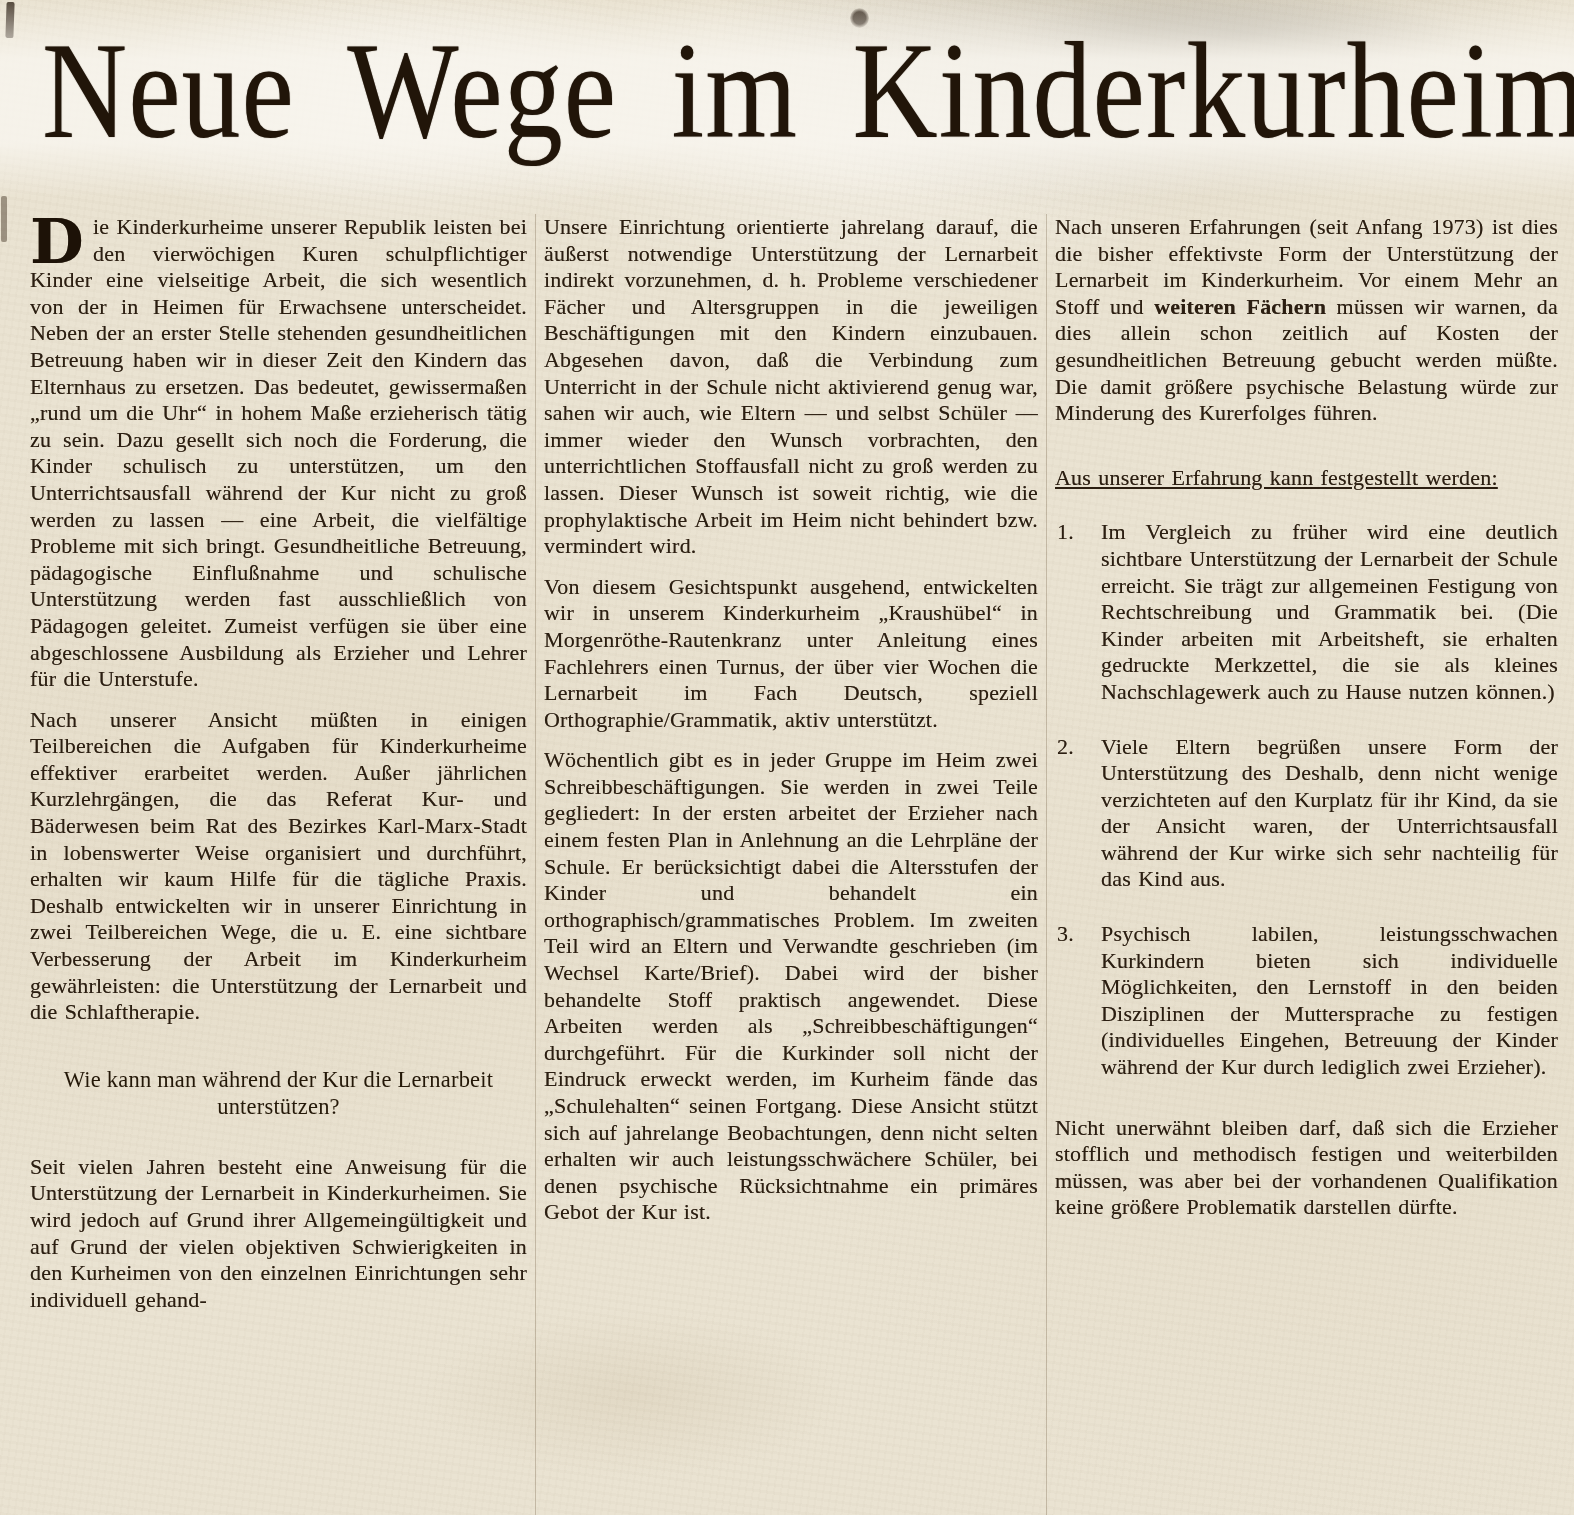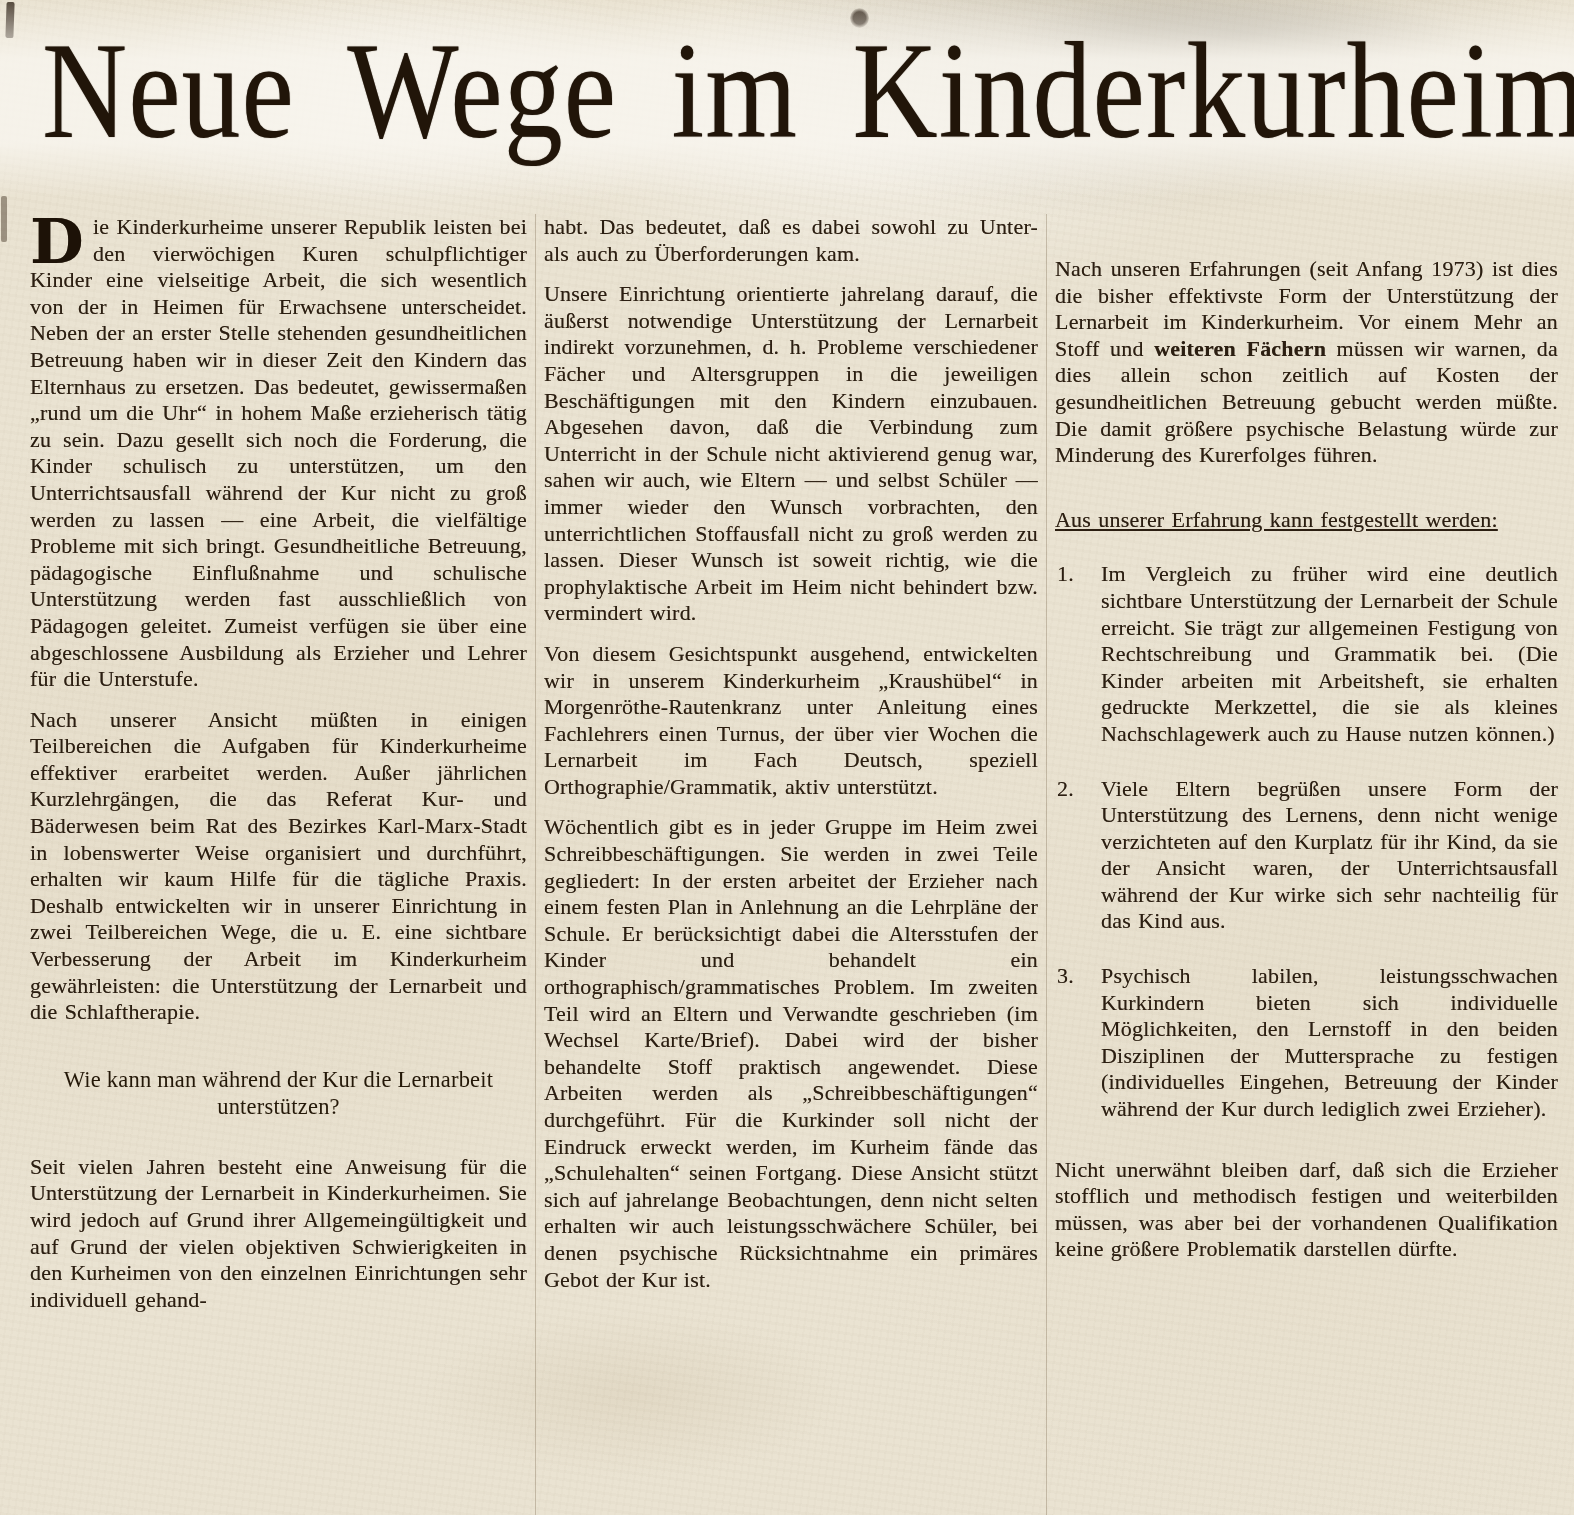--- a/index.html
+++ b/index.html
@@ -44,21 +44,21 @@
     text-shadow:0 0 1px rgba(33,21,9,0.55);
   }
   
   .columns{
     position:absolute;left:30px;top:200px;right:10px;bottom:0;
     display:flex;align-items:stretch;
     padding-top:14px;
   }
   .col{flex:0 0 497px;max-width:497px;}
   .col.c2{flex-basis:494px;max-width:494px;}
-  .col.c3{flex-basis:503px;max-width:503px;margin-top:42px;}
+  .col.c3{flex-basis:503px;max-width:503px;}
   .gutter{
     flex:0 0 17px;
     background:linear-gradient(to right, transparent 8px, rgba(105,85,58,0.30) 8px, rgba(105,85,58,0.30) 9px, transparent 9px);
   }
   .para{
     margin:0 0 14px 0;
     font-size:22px;line-height:26.6px;
     text-align:justify;
     letter-spacing:0.2px;word-spacing:1.5px;
     color:#2b1e11;
@@ -121,40 +121,39 @@
     <div class="col c1">
       <p class="para"><span class="dropcap">D</span><span>ie Kinderkurheime unserer Republik leisten bei den vierwöchigen Kuren schulpflichtiger Kinder eine vielseitige Arbeit, die sich wesentlich von der in Heimen für Erwachsene unterscheidet. Neben der an erster Stelle stehenden gesundheitlichen Betreuung haben wir in dieser Zeit den Kindern das Elternhaus zu ersetzen. Das bedeutet, gewissermaßen „rund um die Uhr“ in hohem Maße erzieherisch tätig zu sein. Dazu gesellt sich noch die Forderung, die Kinder schulisch zu unterstützen, um den Unterrichtsausfall während der Kur nicht zu groß werden zu lassen — eine Arbeit, die vielfältige Probleme mit sich bringt. Gesundheitliche Betreuung, pädagogische Einflußnahme und schulische Unterstützung werden fast ausschließlich von Pädagogen geleitet. Zumeist verfügen sie über eine abgeschlossene Ausbildung als Erzieher und Lehrer für die Unterstufe.</span></p>
       <p class="para">Nach unserer Ansicht müßten in einigen Teilbereichen die Aufgaben für Kinderkurheime effektiver erarbeitet werden. Außer jährlichen Kurzlehrgängen, die das Referat Kur- und Bäderwesen beim Rat des Bezirkes Karl-Marx-Stadt in lobenswerter Weise organisiert und durchführt, erhalten wir kaum Hilfe für die tägliche Praxis. Deshalb entwickelten wir in unserer Einrichtung in zwei Teilbereichen Wege, die u. E. eine sichtbare Verbesserung der Arbeit im Kinderkurheim gewährleisten: die Unterstützung der Lernarbeit und die Schlaftherapie.</p>
       <h2 class="subhead">Wie kann man während der Kur die Lernarbeit unterstützen?</h2>
       <p class="para">Seit vielen Jahren besteht eine Anweisung für die Unterstützung der Lernarbeit in Kinderkurheimen. Sie wird jedoch auf Grund ihrer Allgemeingültigkeit und auf Grund der vielen objektiven Schwierigkeiten in den Kurheimen von den einzelnen Einrichtungen sehr individuell gehand-</p>
     </div>
 
     <div class="gutter"></div>
 
     <div class="col c2">
-      <p class="para">habt. Das bedeutet, daß es dabei sowohl zu Unter- als auch zu Überforderungen kam.</p>
       <p class="para">Unsere Einrichtung orientierte jahrelang darauf, die äußerst notwendige Unterstützung der Lernarbeit indirekt vorzunehmen, d. h. Probleme verschiedener Fächer und Altersgruppen in die jeweiligen Beschäftigungen mit den Kindern einzubauen. Abgesehen davon, daß die Verbindung zum Unterricht in der Schule nicht aktivierend genug war, sahen wir auch, wie Eltern — und selbst Schüler — immer wieder den Wunsch vorbrachten, den unterrichtlichen Stoffausfall nicht zu groß werden zu lassen. Dieser Wunsch ist soweit richtig, wie die prophylaktische Arbeit im Heim nicht behindert bzw. vermindert wird.</p>
       <p class="para">Von diesem Gesichtspunkt ausgehend, entwickelten wir in unserem Kinderkurheim „Kraushübel“ in Morgenröthe-Rautenkranz unter Anleitung eines Fachlehrers einen Turnus, der über vier Wochen die Lernarbeit im Fach Deutsch, speziell Orthographie/Grammatik, aktiv unterstützt.</p>
       <p class="para">Wöchentlich gibt es in jeder Gruppe im Heim zwei Schreibbeschäftigungen. Sie werden in zwei Teile gegliedert: In der ersten arbeitet der Erzieher nach einem festen Plan in Anlehnung an die Lehrpläne der Schule. Er berücksichtigt dabei die Altersstufen der Kinder und behandelt ein orthographisch/grammatisches Problem. Im zweiten Teil wird an Eltern und Verwandte geschrieben (im Wechsel Karte/Brief). Dabei wird der bisher behandelte Stoff praktisch angewendet. Diese Arbeiten werden als „Schreibbeschäftigungen“ durchgeführt. Für die Kurkinder soll nicht der Eindruck erweckt werden, im Kurheim fände das „Schulehalten“ seinen Fortgang. Diese Ansicht stützt sich auf jahrelange Beobachtungen, denn nicht selten erhalten wir auch leistungsschwächere Schüler, bei denen psychische Rücksichtnahme ein primäres Gebot der Kur ist.</p>
     </div>
 
     <div class="gutter"></div>
 
     <div class="col c3">
       <p class="para p1"><span>Nach unseren Erfahrungen (seit Anfang 1973) ist dies die bisher effektivste Form der Unterstützung der Lernarbeit im Kinderkurheim. Vor einem Mehr an Stoff und </span><span class="bold">weiteren Fächern</span><span> müssen wir warnen, da dies allein schon zeitlich auf Kosten der gesundheitlichen Betreuung gebucht werden müßte. Die damit größere psychische Belastung würde zur Minderung des Kurerfolges führen.</span></p>
       <p class="para intro">Aus unserer Erfahrung kann festgestellt werden:</p>
 
       <div class="list">
         <div class="list-item">
           <span class="num">1.</span>
           <span class="item-text">Im Vergleich zu früher wird eine deutlich sichtbare Unterstützung der Lernarbeit der Schule erreicht. Sie trägt zur allgemeinen Festigung von Rechtschreibung und Grammatik bei. (Die Kinder arbeiten mit Arbeitsheft, sie erhalten gedruckte Merkzettel, die sie als kleines Nachschlagewerk auch zu Hause nutzen können.)</span>
         </div>
         <div class="list-item">
           <span class="num">2.</span>
-          <span class="item-text">Viele Eltern begrüßen unsere Form der Unterstützung des Lernens, denn nicht wenige verzichteten auf den Kurplatz für ihr Kind, da sie der Ansicht waren, der Unterrichtsausfall während der Kur wirke sich sehr nachteilig für das Kind aus.</span>
+          <span class="item-text">Viele Eltern begrüßen unsere Form der Unterstützung des Deshalb, denn nicht wenige verzichteten auf den Kurplatz für ihr Kind, da sie der Ansicht waren, der Unterrichtsausfall während der Kur wirke sich sehr nachteilig für das Kind aus.</span>
         </div>
         <div class="list-item">
           <span class="num">3.</span>
           <span class="item-text">Psychisch labilen, leistungsschwachen Kurkindern bieten sich individuelle Möglichkeiten, den Lernstoff in den beiden Disziplinen der Muttersprache zu festigen (individuelles Eingehen, Betreuung der Kinder während der Kur durch lediglich zwei Erzieher).</span>
         </div>
       </div>
 
       <p class="para outro">Nicht unerwähnt bleiben darf, daß sich die Erzieher stofflich und methodisch festigen und weiterbilden müssen, was aber bei der vorhandenen Qualifikation keine größere Problematik darstellen dürfte.</p>
     </div>
 

